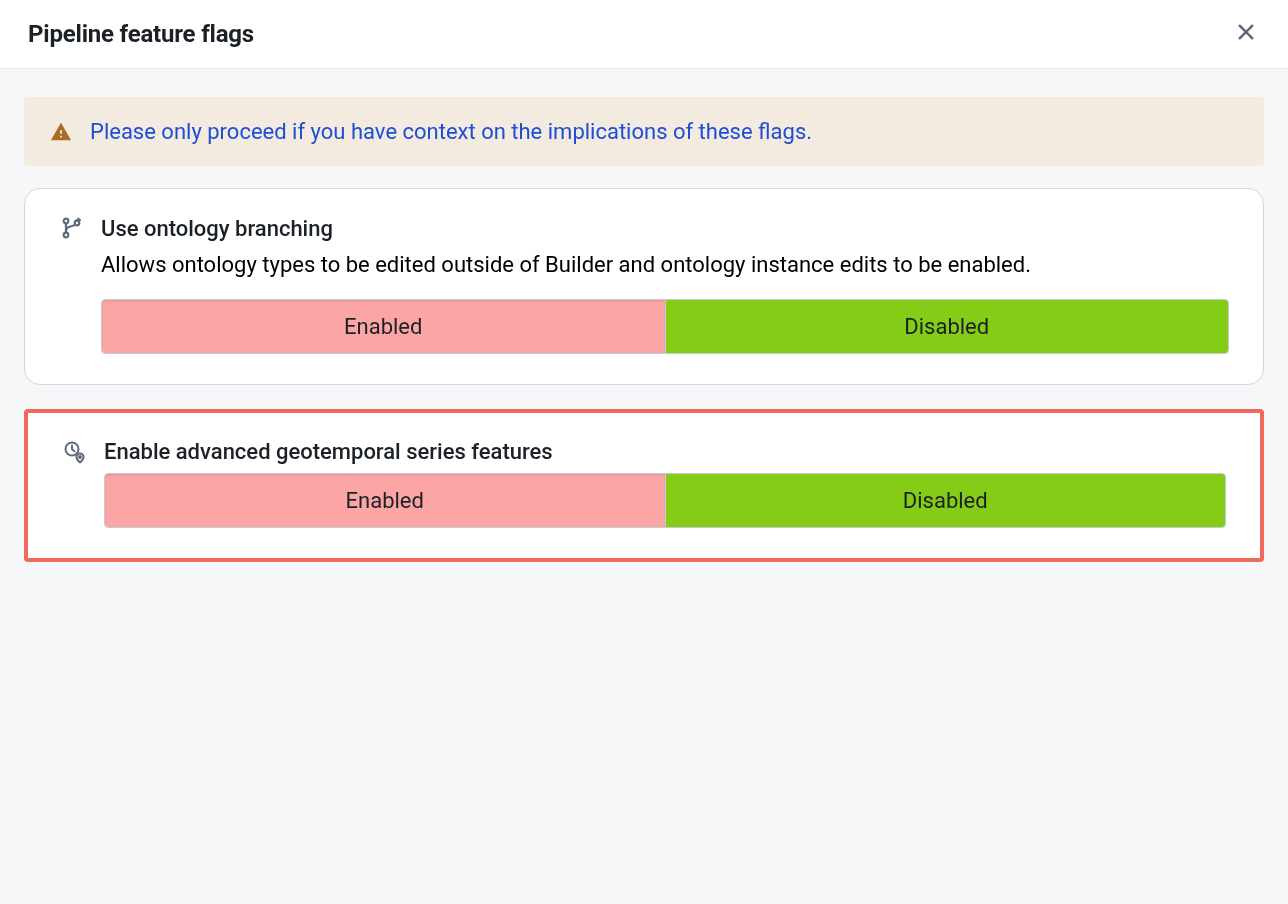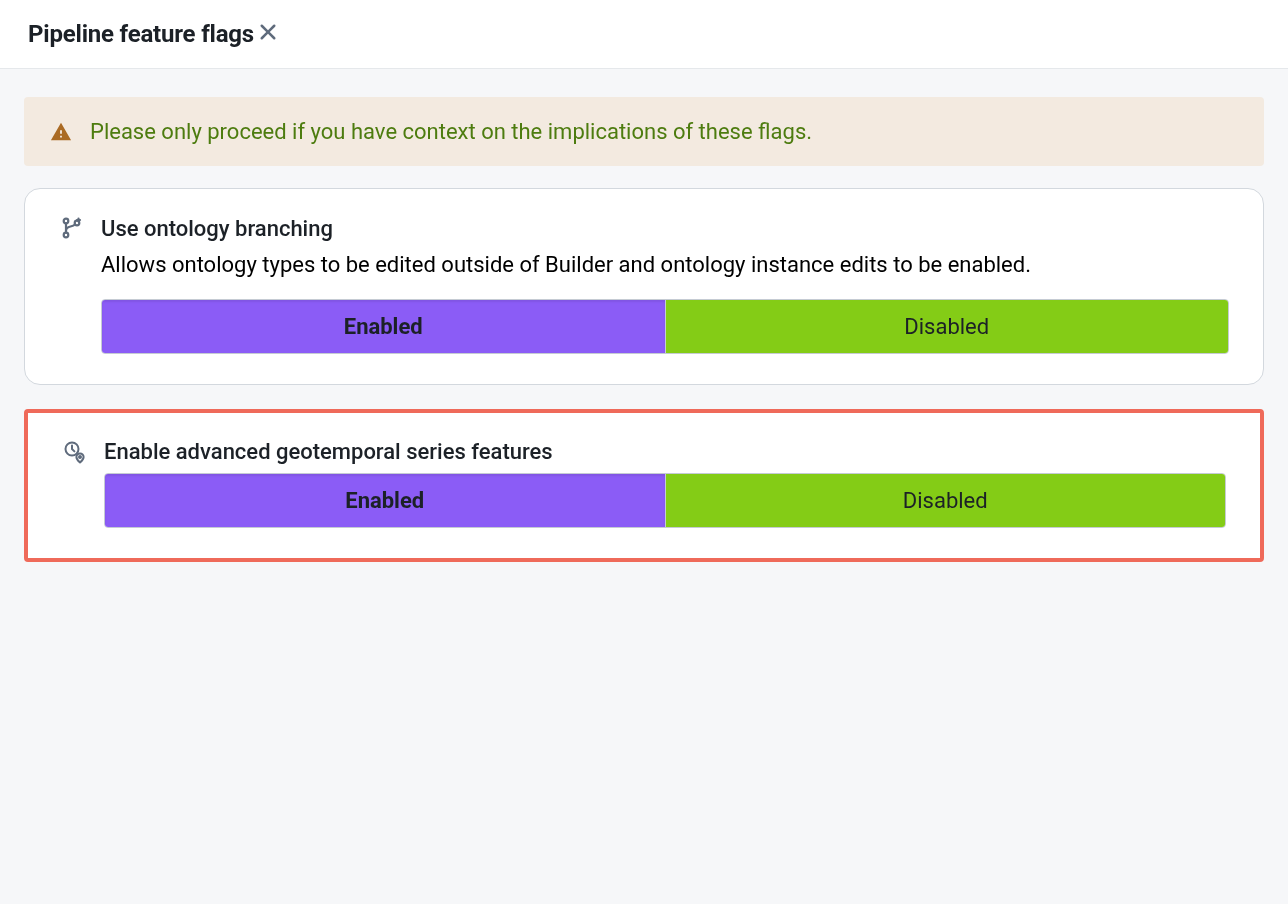--- a/index.html
+++ b/index.html
@@ -11,20 +11,21 @@
       font-family: -apple-system, BlinkMacSystemFont, "Segoe UI", Roboto, Helvetica, Arial, sans-serif;
       background: #f6f7f9;
       color: #1c2127;
       width: 1288px;
       height: 904px;
       overflow: hidden;
     }
     .dialog-header {
       display: flex;
       align-items: center;
+      justify-content: space-between;
       background: #ffffff;
       padding: 20px 28px 20px 28px;
       border-bottom: 1px solid #e5e8eb;
     }
     .dialog-title {
       font-size: 24px;
       font-weight: 700;
       color: #1c2127;
       letter-spacing: -0.2px;
     }
@@ -56,21 +57,21 @@
     .warning-banner .warn-icon {
       color: #aa6b24;
       flex-shrink: 0;
     }
     .warning-banner .warn-icon svg {
       width: 22px;
       height: 22px;
       display: block;
     }
     .warning-text {
-      color: #4d7c0f;
+      color: #1d4ed8;
       font-size: 22px;
       font-weight: 400;
     }
     .flag-card {
       background: #ffffff;
       border: 1px solid #d3d8de;
       border-radius: 16px;
       padding: 26px 34px 30px 34px;
       margin-bottom: 24px;
     }
@@ -124,23 +125,22 @@
       font-size: 22px;
       color: #1c2127;
       background: #f6f8fa;
       cursor: pointer;
       position: relative;
     }
     .segment + .segment {
       border-left: 1px solid #c5cbd3;
     }
     .segment.active {
-      background: #8b5cf6;
+      background: #fca5a5;
       box-shadow: inset 0 2px 2px rgba(0,0,0,0.08);
-      font-weight: bold;
     }
     .segment:not(.active) {
       background: #84cc16;
     }
   </style>
 </head>
 <body>
 
 <div class="dialog-header">
   <h1 class="dialog-title">Pipeline feature flags</h1>

